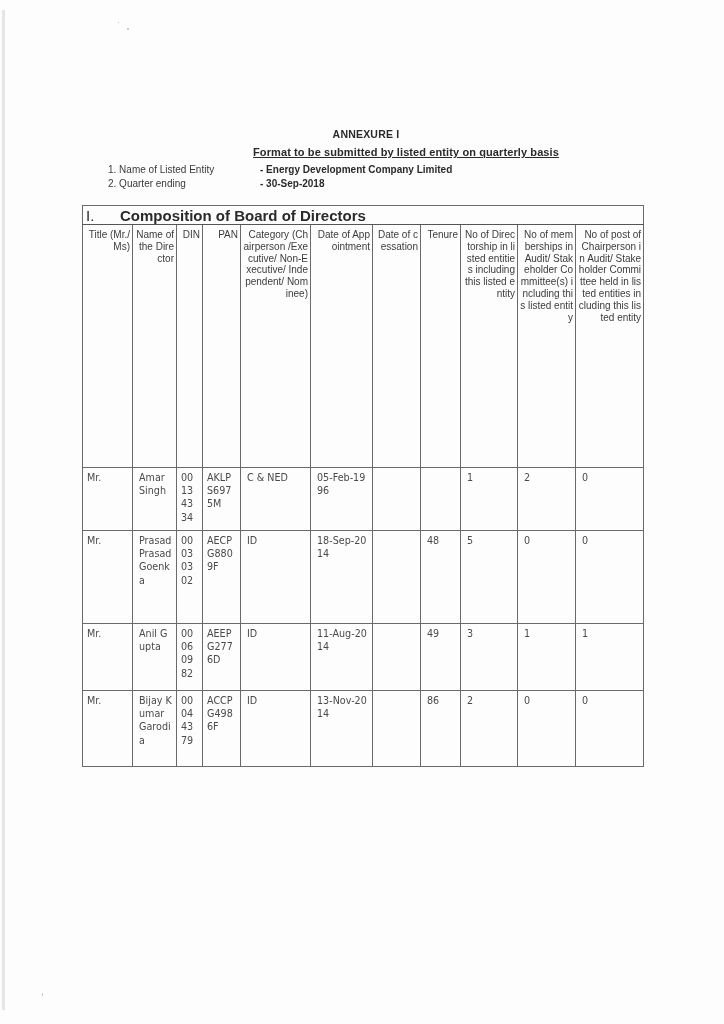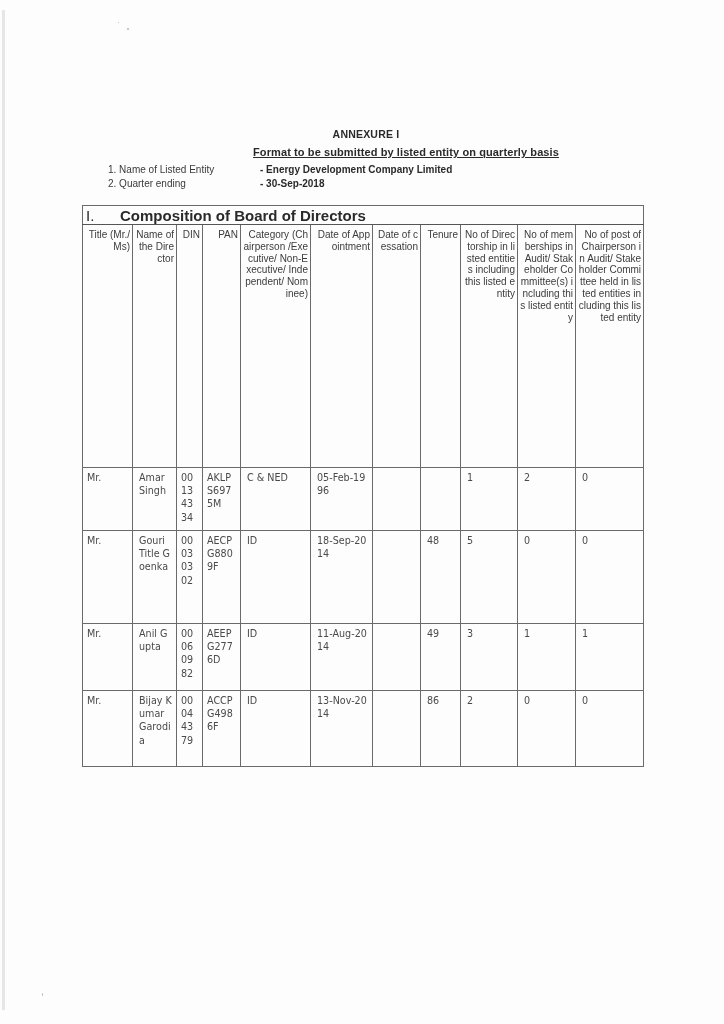--- a/index.html
+++ b/index.html
@@ -134,21 +134,21 @@
     <td class="cell">C &amp; NED</td>
     <td class="cell">05-Feb-1996</td>
     <td class="cell"></td>
     <td class="cell"></td>
     <td class="cell">1</td>
     <td class="cell">2</td>
     <td class="cell">0</td>
   </tr>
   <tr class="r3">
     <td class="cell title">Mr.</td>
-    <td class="cell">Gouri Title Goenka</td>
+    <td class="cell">Prasad Prasad Goenka</td>
     <td class="cell num">00030302</td>
     <td class="cell num">AECPG8809F</td>
     <td class="cell">ID</td>
     <td class="cell">18-Sep-2014</td>
     <td class="cell"></td>
     <td class="cell">48</td>
     <td class="cell">5</td>
     <td class="cell">0</td>
     <td class="cell">0</td>
   </tr>

